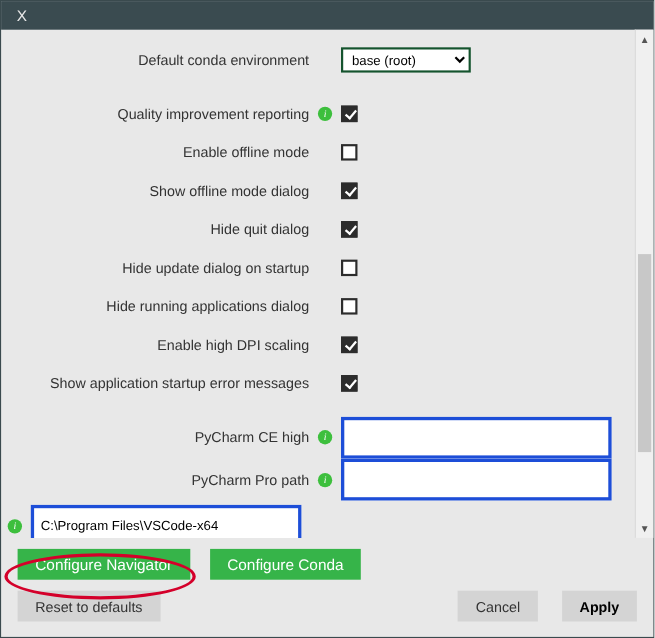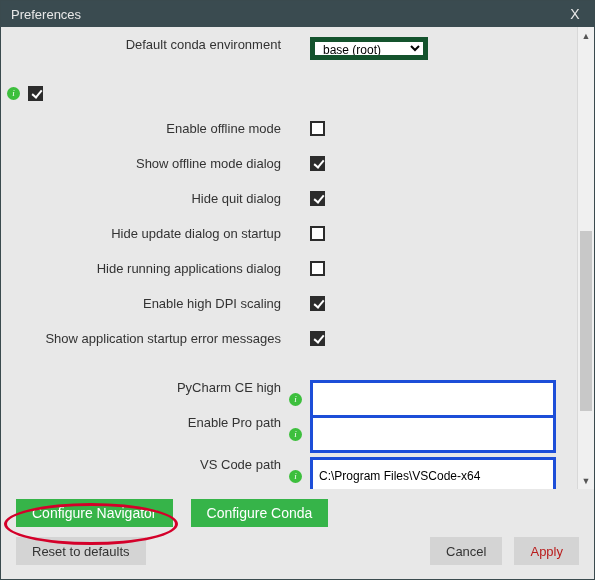--- a/index.html
+++ b/index.html
@@ -8,66 +8,66 @@
   .titlebar { height:26px; background:#3a4b50; color:#e8e8e8; display:flex; align-items:center; padding:0 10px; }
   .titlebar .title { flex:1; font-size:13px; }
   .titlebar .close { width:18px; text-align:center; font-size:14px; cursor:pointer;}
   .content-wrap { position:absolute; top:26px; left:0; right:0; bottom:90px; display:flex; }
   .content { flex:1; padding:10px 6px 10px 6px; overflow:hidden;}
   .scrollbar { width:17px; background:#f0f0f0; border-left:1px solid #d8d8d8; position:relative;}
   .scroll-up, .scroll-down { position:absolute; left:0; right:0; height:17px; display:flex; align-items:center; justify-content:center; font-size:9px; color:#555; cursor:pointer;}
   .scroll-up { top:0; }
   .scroll-down { bottom:0; }
   .scroll-thumb { position:absolute; left:2px; right:2px; top:204px; height:180px; background:#c8c8c8; }
-  .row { display:flex; align-items:flex-start; height:35px; }
+  .row { display:flex; align-items:center; height:35px; }
   .row .label { width:282px; text-align:right; padding-right:8px; color:#333; font-size:13px;}
   .row .ctrl { flex:1; display:flex; align-items:center; gap:8px; }
   .info-dot { width:13px; height:13px; border-radius:50%; background:#3dbf3d; display:inline-flex; align-items:center; justify-content:center; color:#fff; font-size:9px; font-style:italic; font-family:Georgia,serif; line-height:1;}
   .info-dot::before{content:"i";}
   .spacer-dot { width:13px; height:13px; }
   .checkbox { width:15px; height:15px; border:2px solid #2c2c2c; background:#fff; display:inline-flex; align-items:center; justify-content:center; cursor:pointer; position:relative;}
   .checkbox.checked { background:#2c2c2c; }
   .checkbox.checked::after { content:""; width:4px; height:8px; border:solid #fff; border-width:0 2px 2px 0; transform:rotate(40deg); position:absolute; top:0px; left:4px;}
-  select.env { width:118px; height:23px; font-size:12px; border:5px solid #14532d; background:#fff; padding:0 4px;}
+  select.env { width:118px; height:23px; font-size:12px; border:2px solid #14532d; background:#fff; padding:0 4px;}
   input.path { width:246px; height:24px; border:3px solid #1d4ed8; font-size:12px; padding:16px 6px; background:#fff;}
   .spacer { height:14px; }
   .footer { position:absolute; bottom:0; left:0; right:0; height:90px; padding:10px 15px 14px 15px;}
   .btn-row1 { display:flex; gap:18px; }
   .btn-green { background:#36b449; color:#fff; border:none; height:28px; padding:0 16px; font-size:14px; cursor:pointer;}
   .btn-row2 { margin-top:10px; display:flex; align-items:flex-end;}
   .btn-gray { background:#d4d4d4; border:none; height:28px; padding:0 16px; font-size:13px; cursor:pointer; color:#333;}
-  .btn-gray.disabled { color:#b91c1c; cursor:default;}
-  .footer .right { margin-left:auto; display:flex; gap:12px;}
+  .btn-gray.disabled { color:#000000; cursor:default;font-weight:bold;}
+  .footer .right { margin-left:auto; display:flex; gap:22px;}
   .highlight-ellipse { position:absolute; left:3px; bottom:34px; width:174px; height:42px; border:3px solid #d4002a; border-radius:50%; pointer-events:none; z-index:10;}
 </style>
 </head>
 <body>
 
 <div class="window">
   <div class="titlebar">
-    <span class="title">Preferences</span>
     <span class="close">X</span>
   </div>
 
   <div class="content-wrap">
     <div class="content">
 
       <div class="row">
         <span class="label">Default conda environment</span>
         <div class="ctrl">
           <span class="spacer-dot"></span>
           <select class="env">
             <option>base (root)</option>
           </select>
         </div>
       </div>
 
       <div class="spacer"></div>
 
       <div class="row">
+        <span class="label">Quality improvement reporting</span>
         <div class="ctrl">
           <span class="info-dot"></span>
           <span class="checkbox checked"></span>
         </div>
       </div>
 
       <div class="row">
         <span class="label">Enable offline mode</span>
         <div class="ctrl">
           <span class="spacer-dot"></span>
@@ -127,29 +127,28 @@
 
       <div class="row">
         <span class="label">PyCharm CE high</span>
         <div class="ctrl">
           <span class="info-dot"></span>
           <input class="path" value="" style="">
         </div>
       </div>
 
       <div class="row" style="height:42px;">
-        <span class="label">Enable Pro path</span>
+        <span class="label">PyCharm Pro path</span>
         <div class="ctrl">
           <span class="info-dot"></span>
           <input class="path" value="" style="">
         </div>
       </div>
 
       <div class="row" style="height:42px;">
-        <span class="label">VS Code path</span>
         <div class="ctrl">
           <span class="info-dot"></span>
           <input class="path" value="C:\Program Files\VSCode-x64" style="">
         </div>
       </div>
 
     </div>
 
     <div class="scrollbar">
       <div class="scroll-up">▲</div>

